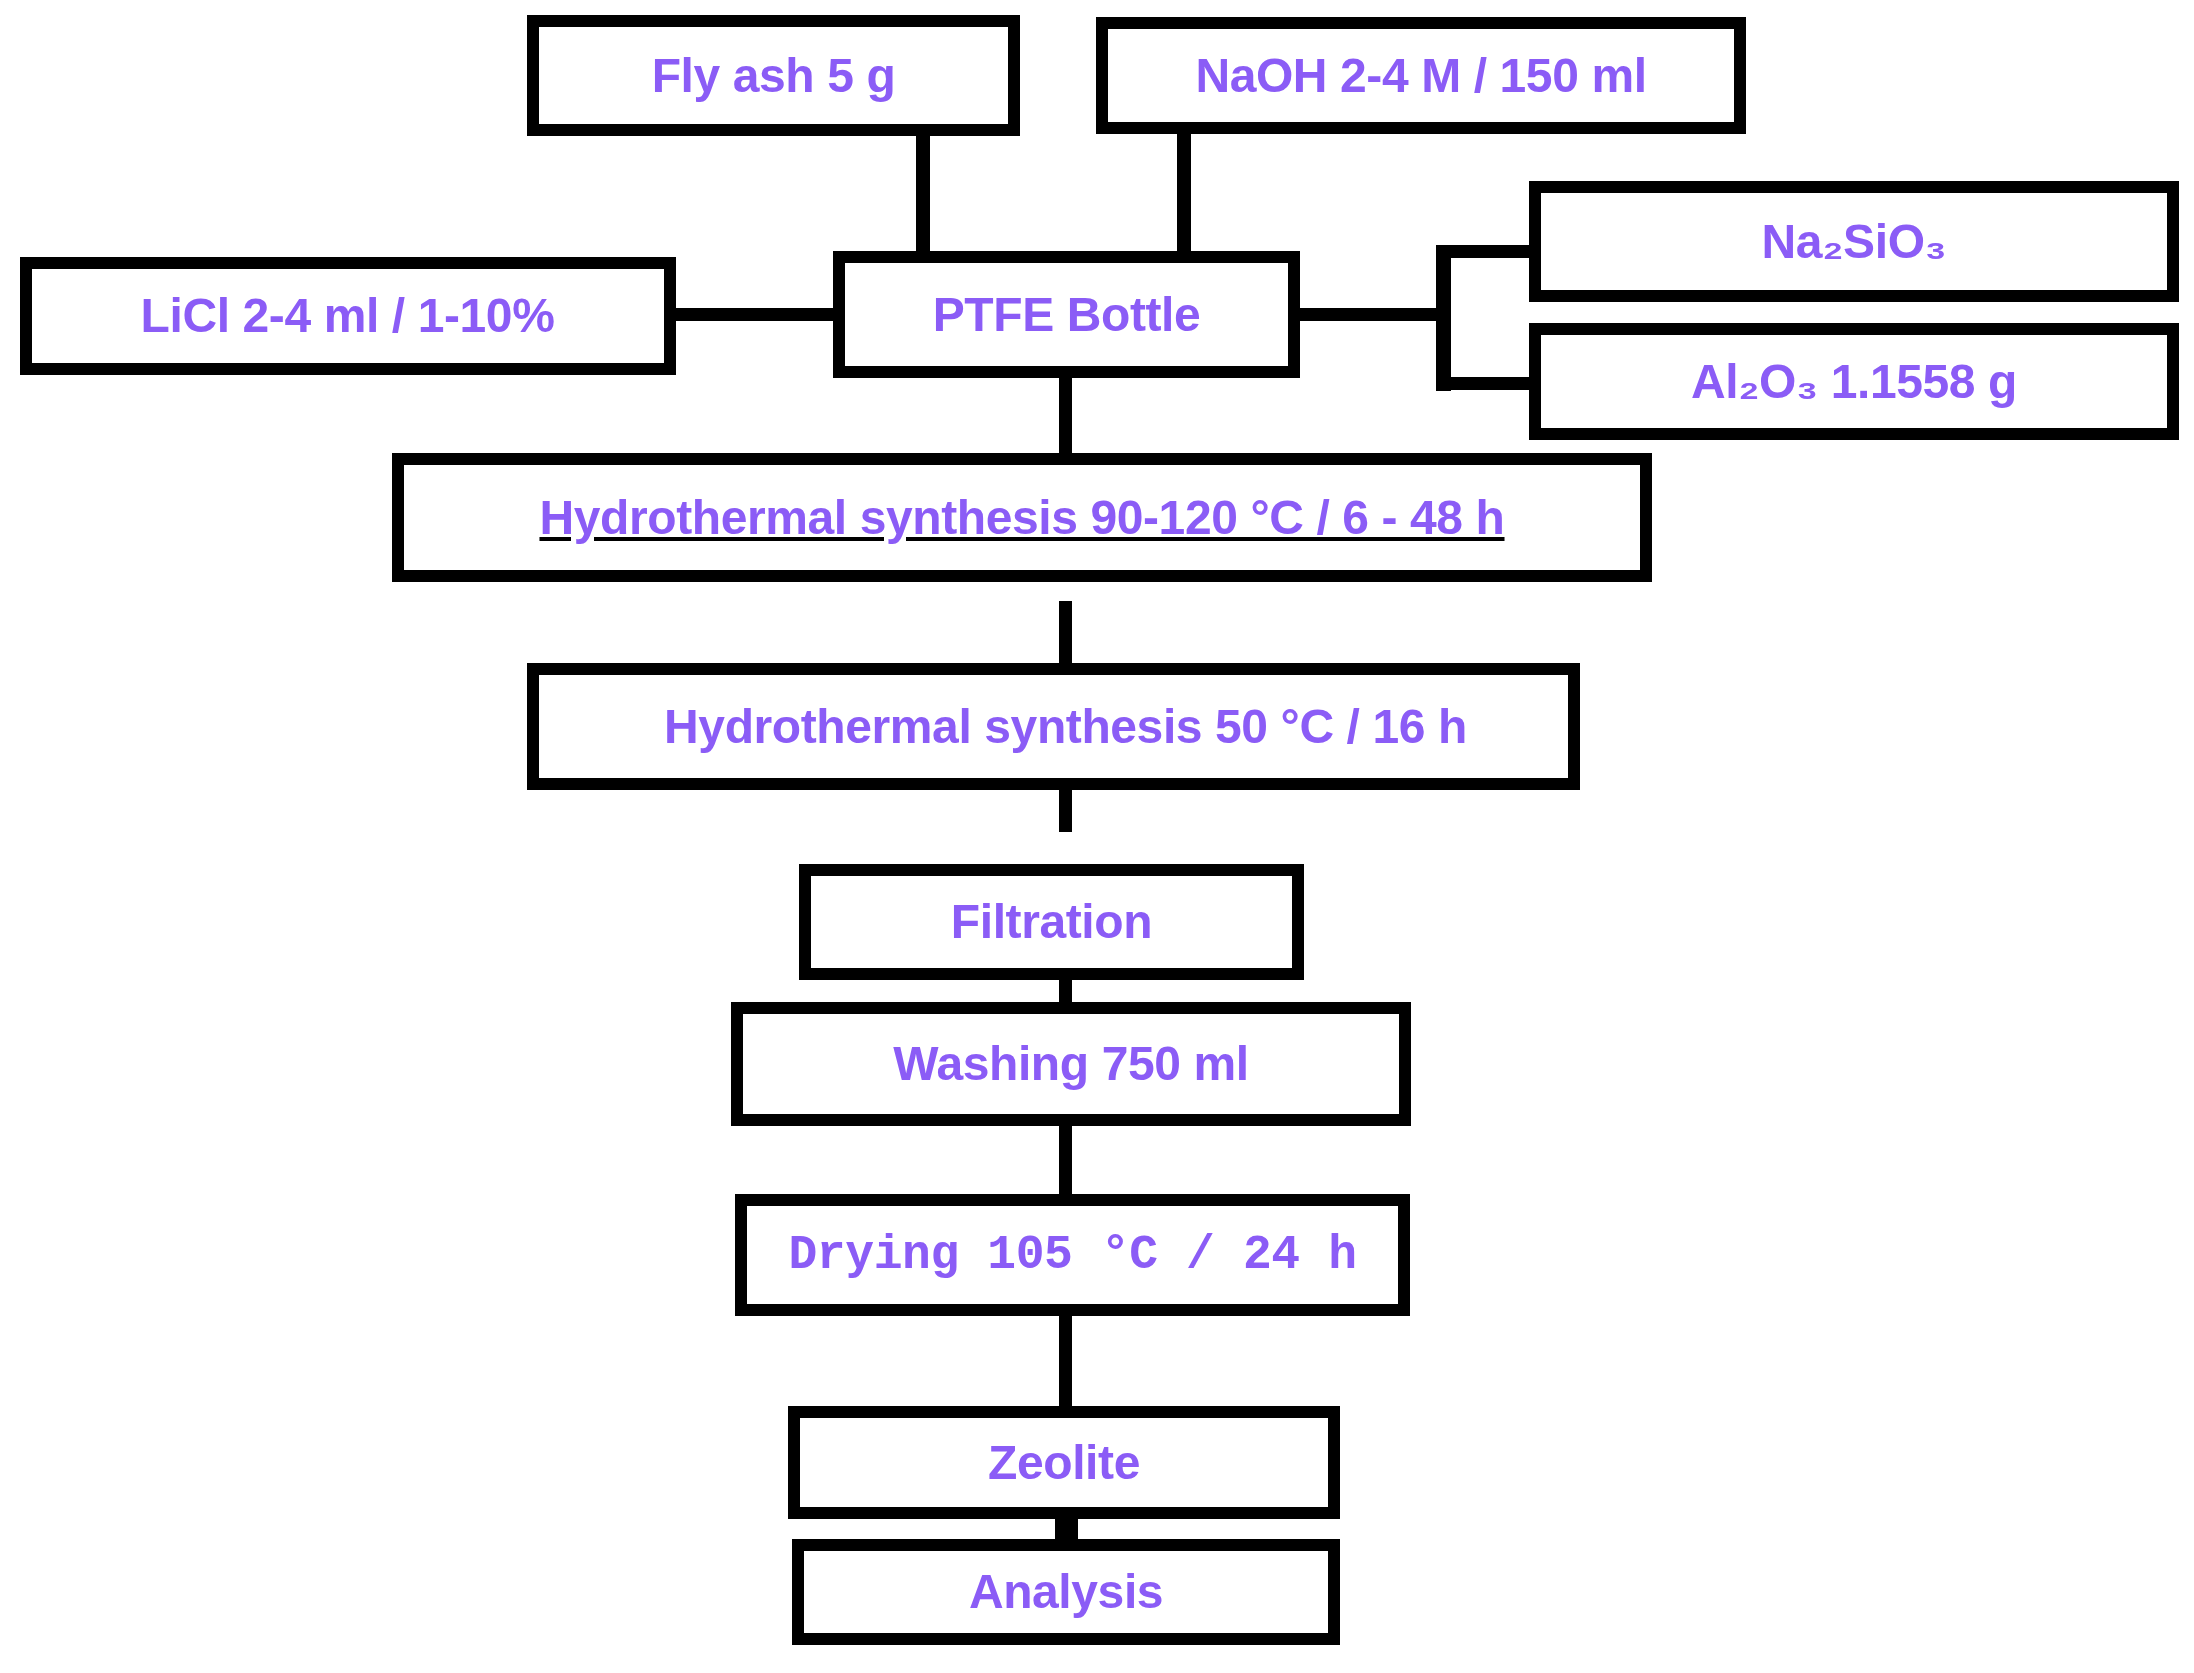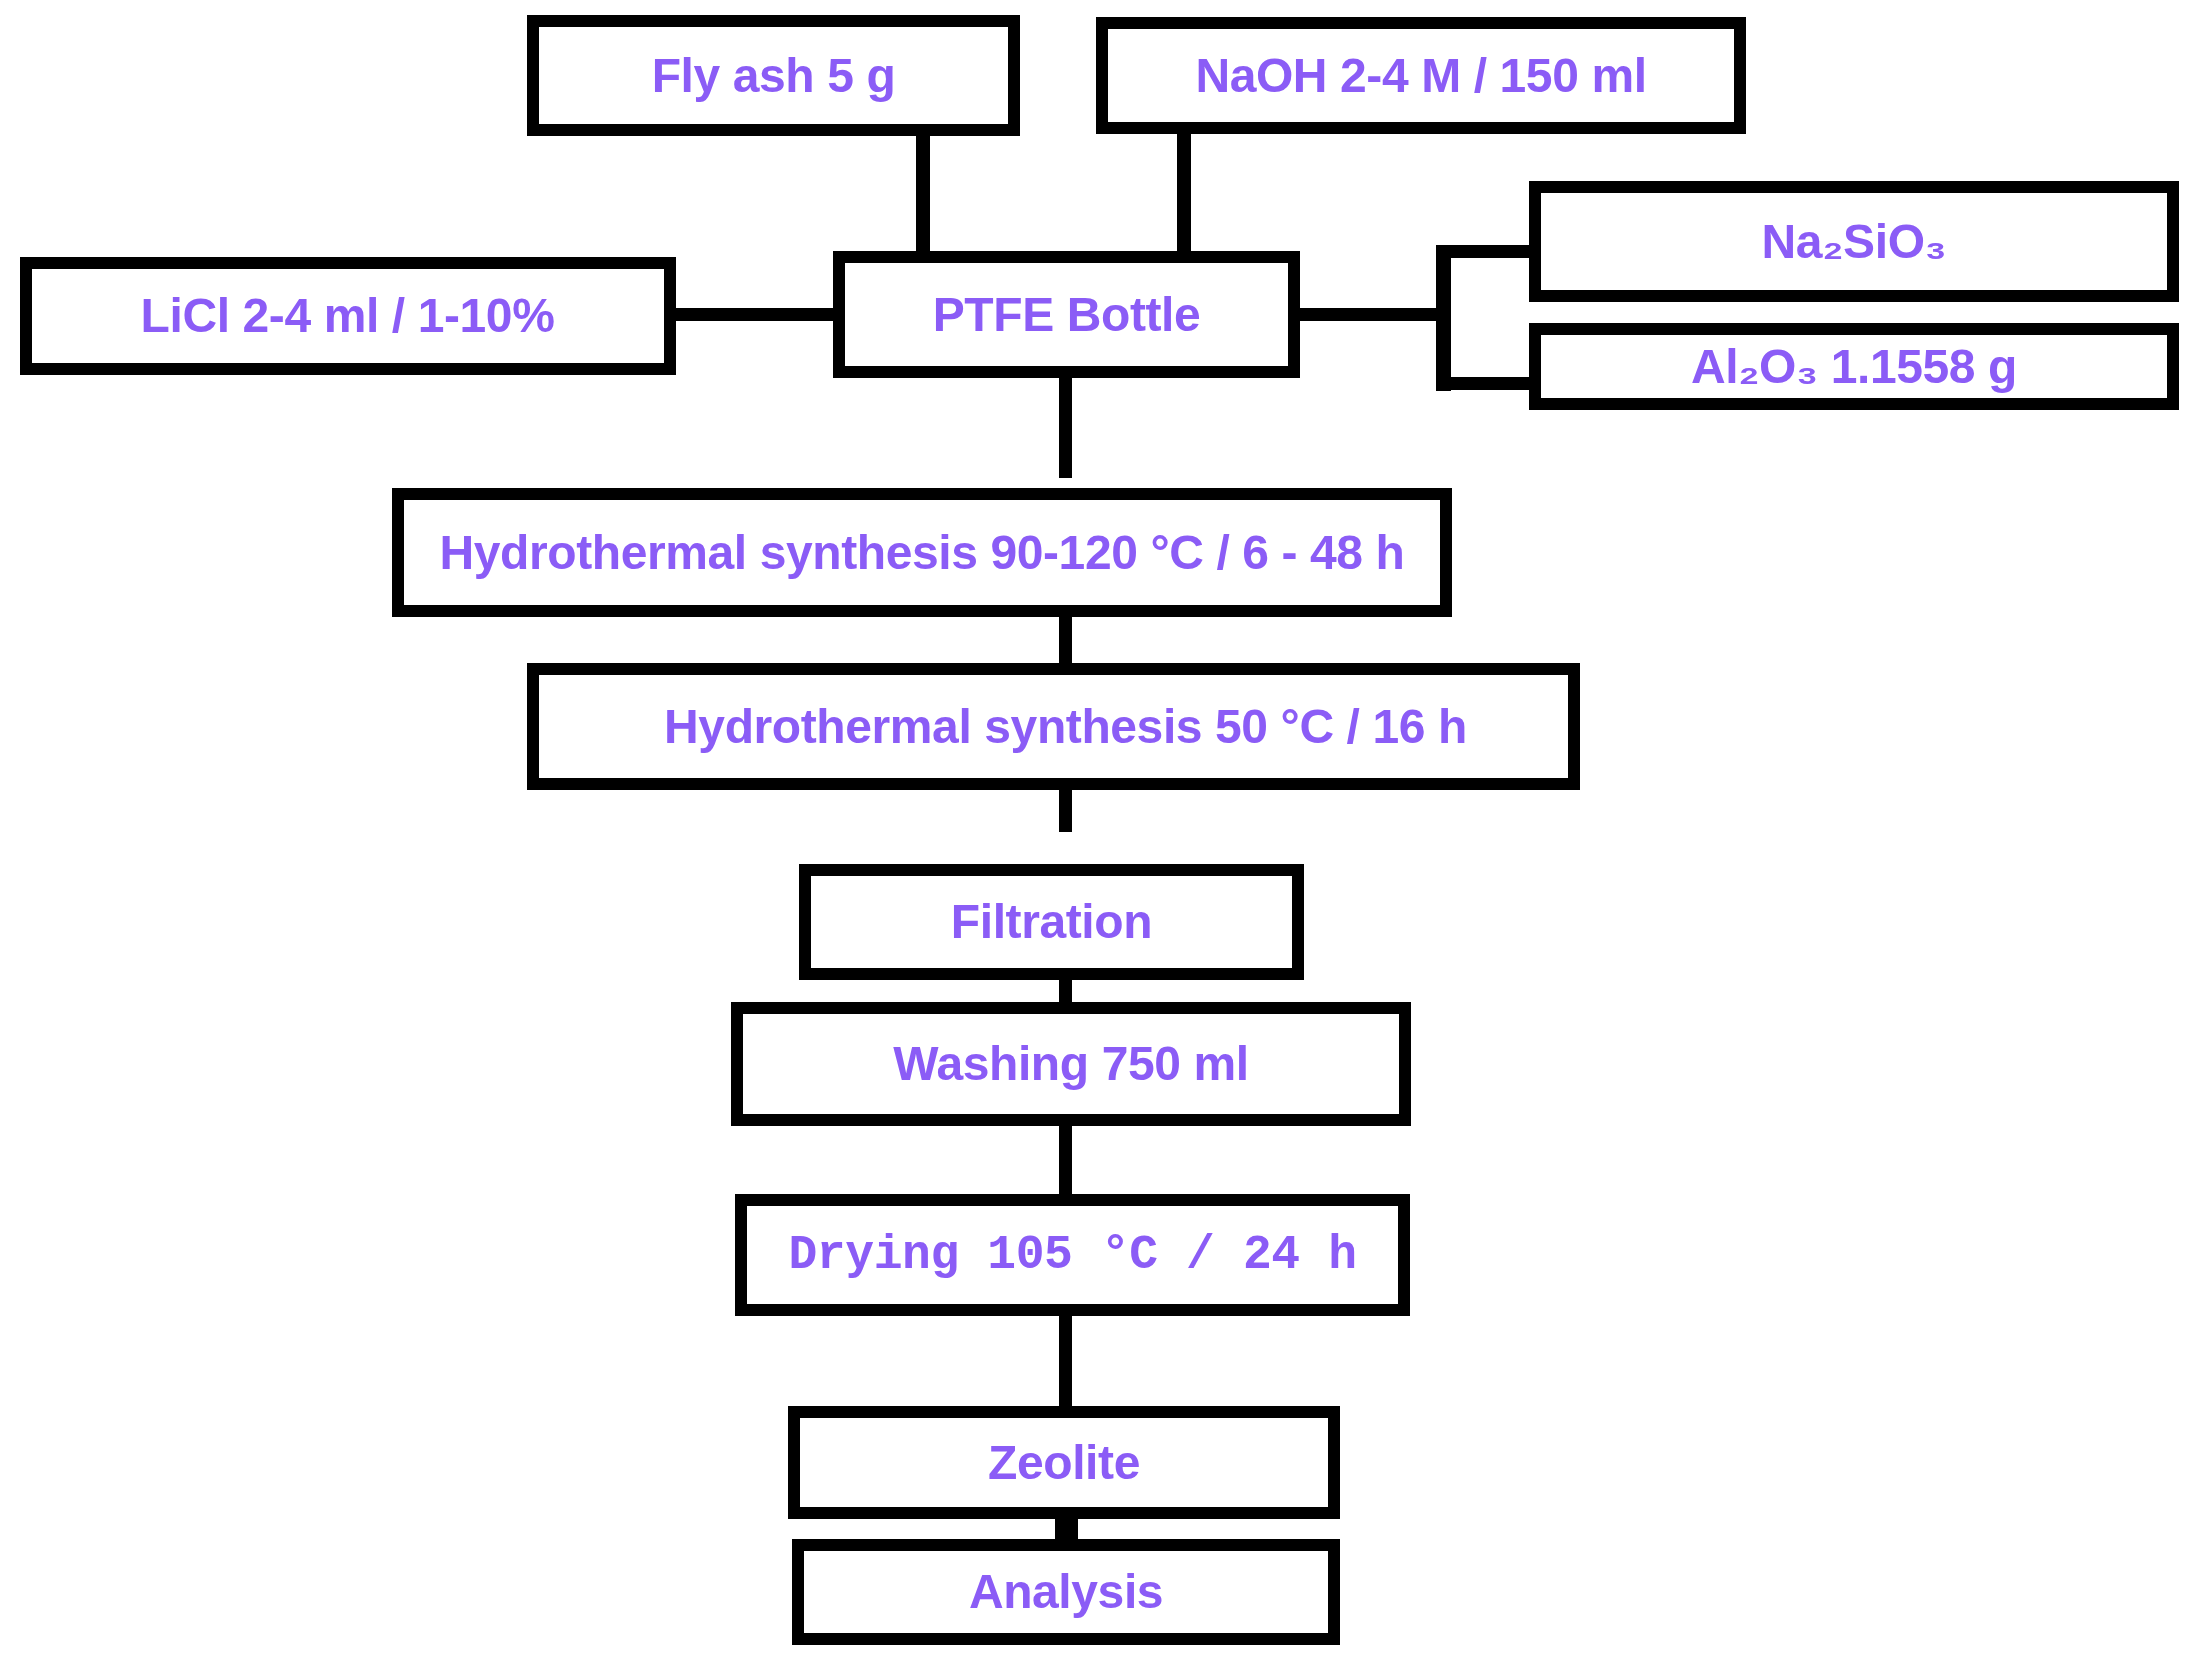--- a/index.html
+++ b/index.html
@@ -39,22 +39,22 @@
     background: #000000;
     z-index: 1;
   }
 
   
   #b-flyash     { left: 527px;  top: 15.3px;   width: 493px;  height: 121px; }
   #b-naoh       { left: 1096px; top: 17px;   width: 650px;  height: 117px; }
   #b-licl       { left: 19.5px;   top: 257px;  width: 656px;  height: 118px; }
   #b-ptfe       { left: 833px;  top: 251px;  width: 467px;  height: 127px; }
   #b-na2sio3    { left: 1529px; top: 181px;  width: 650px;  height: 121px; }
-  #b-al2o3      { left: 1529px; top: 323px;  width: 650px;  height: 87px; }
-  #b-hydro1     { left: 392px;  top: 488px;  width: 1060px; height: 129px; }
+  #b-al2o3      { left: 1529px; top: 323px;  width: 650px;  height: 117px; }
+  #b-hydro1     { left: 392px;  top: 453px;  width: 1260px; height: 129px; text-decoration: underline; }
   #b-hydro2     { left: 527px;  top: 663px;  width: 1053px; height: 127px; padding-left: 24px; }
   #b-filtration { left: 799px;  top: 828px;  width: 505px;  height: 116px; margin-top: 36px; }
   #b-washing    { left: 731px;  top: 1002px; width: 680px;  height: 124px; }
   #b-drying     { left: 735px;  top: 1194px; width: 675px;  height: 122px; font-family: Liberation Mono, monospace; }
   #b-zeolite    { left: 788px;  top: 1406px; width: 552px;  height: 113px; }
   #b-analysis   { left: 792px;  top: 1539px; width: 548px;  height: 106px; }
 
   
   #e-flyash-ptfe        { left: 916px; top: 133px;  width: 13.6px;  height: 122px; }
   #e-naoh-ptfe          { left: 1177px; top: 133px;  width: 13.6px;  height: 122px; }

